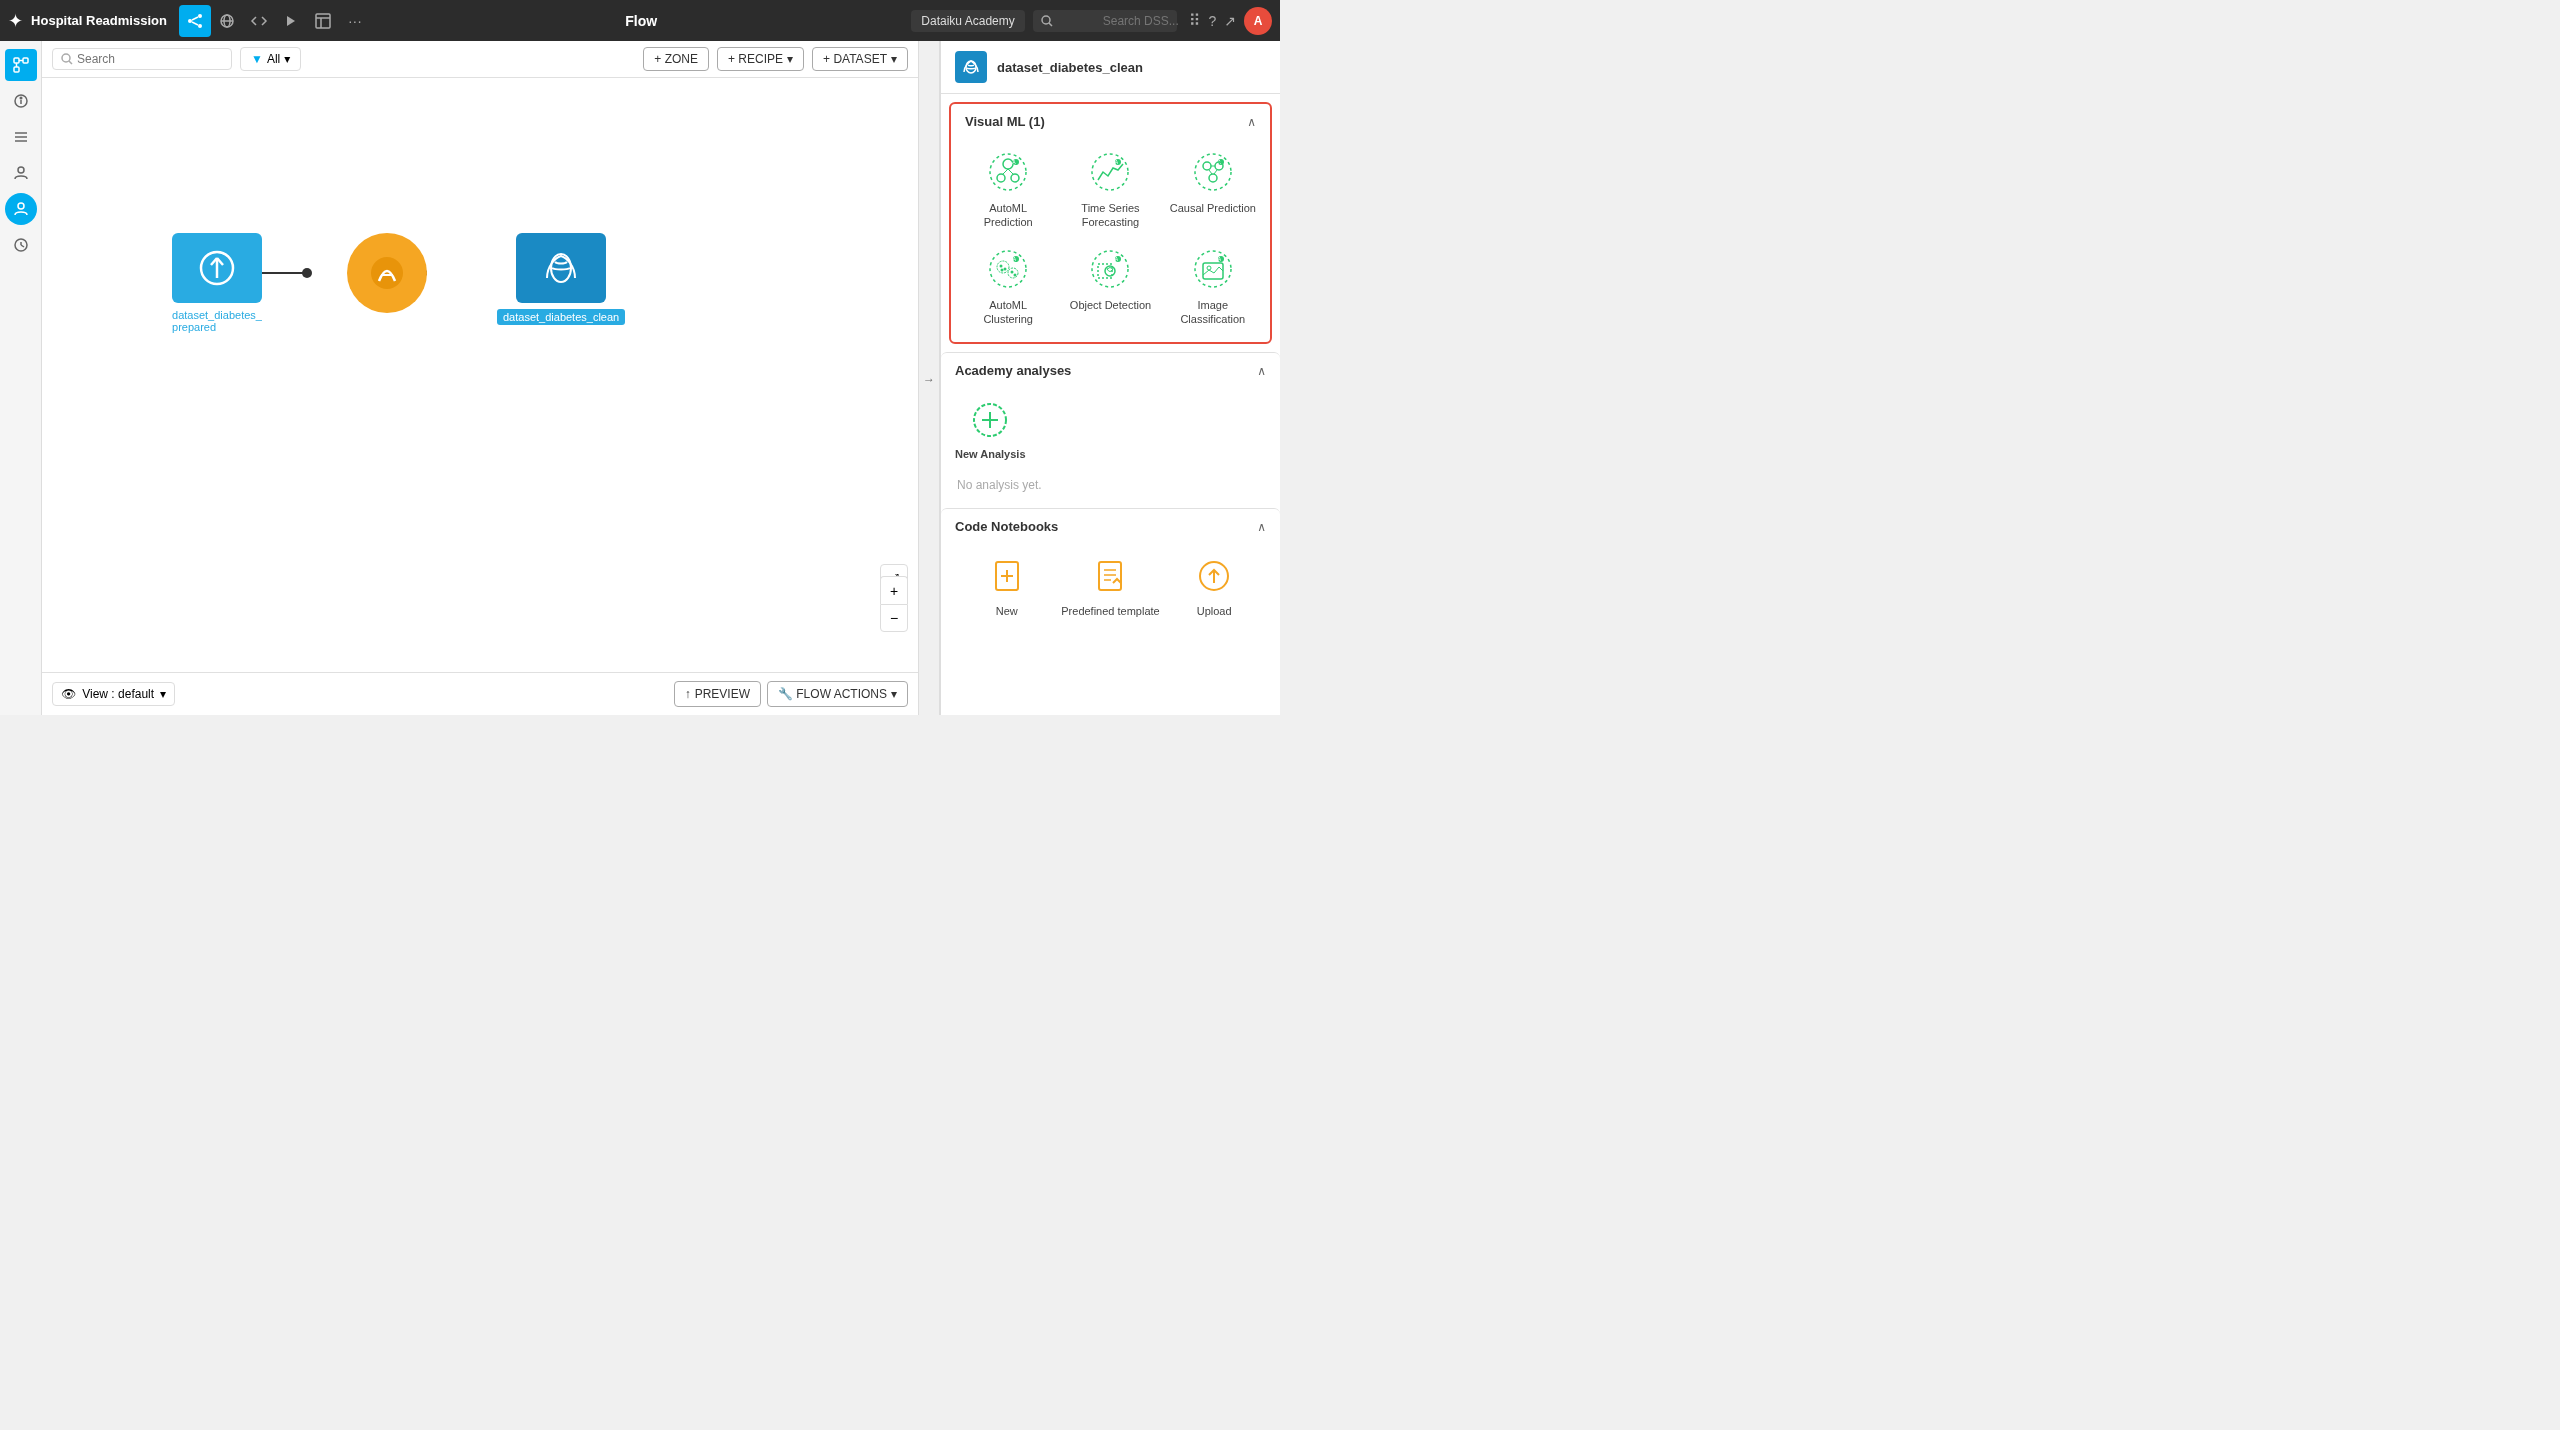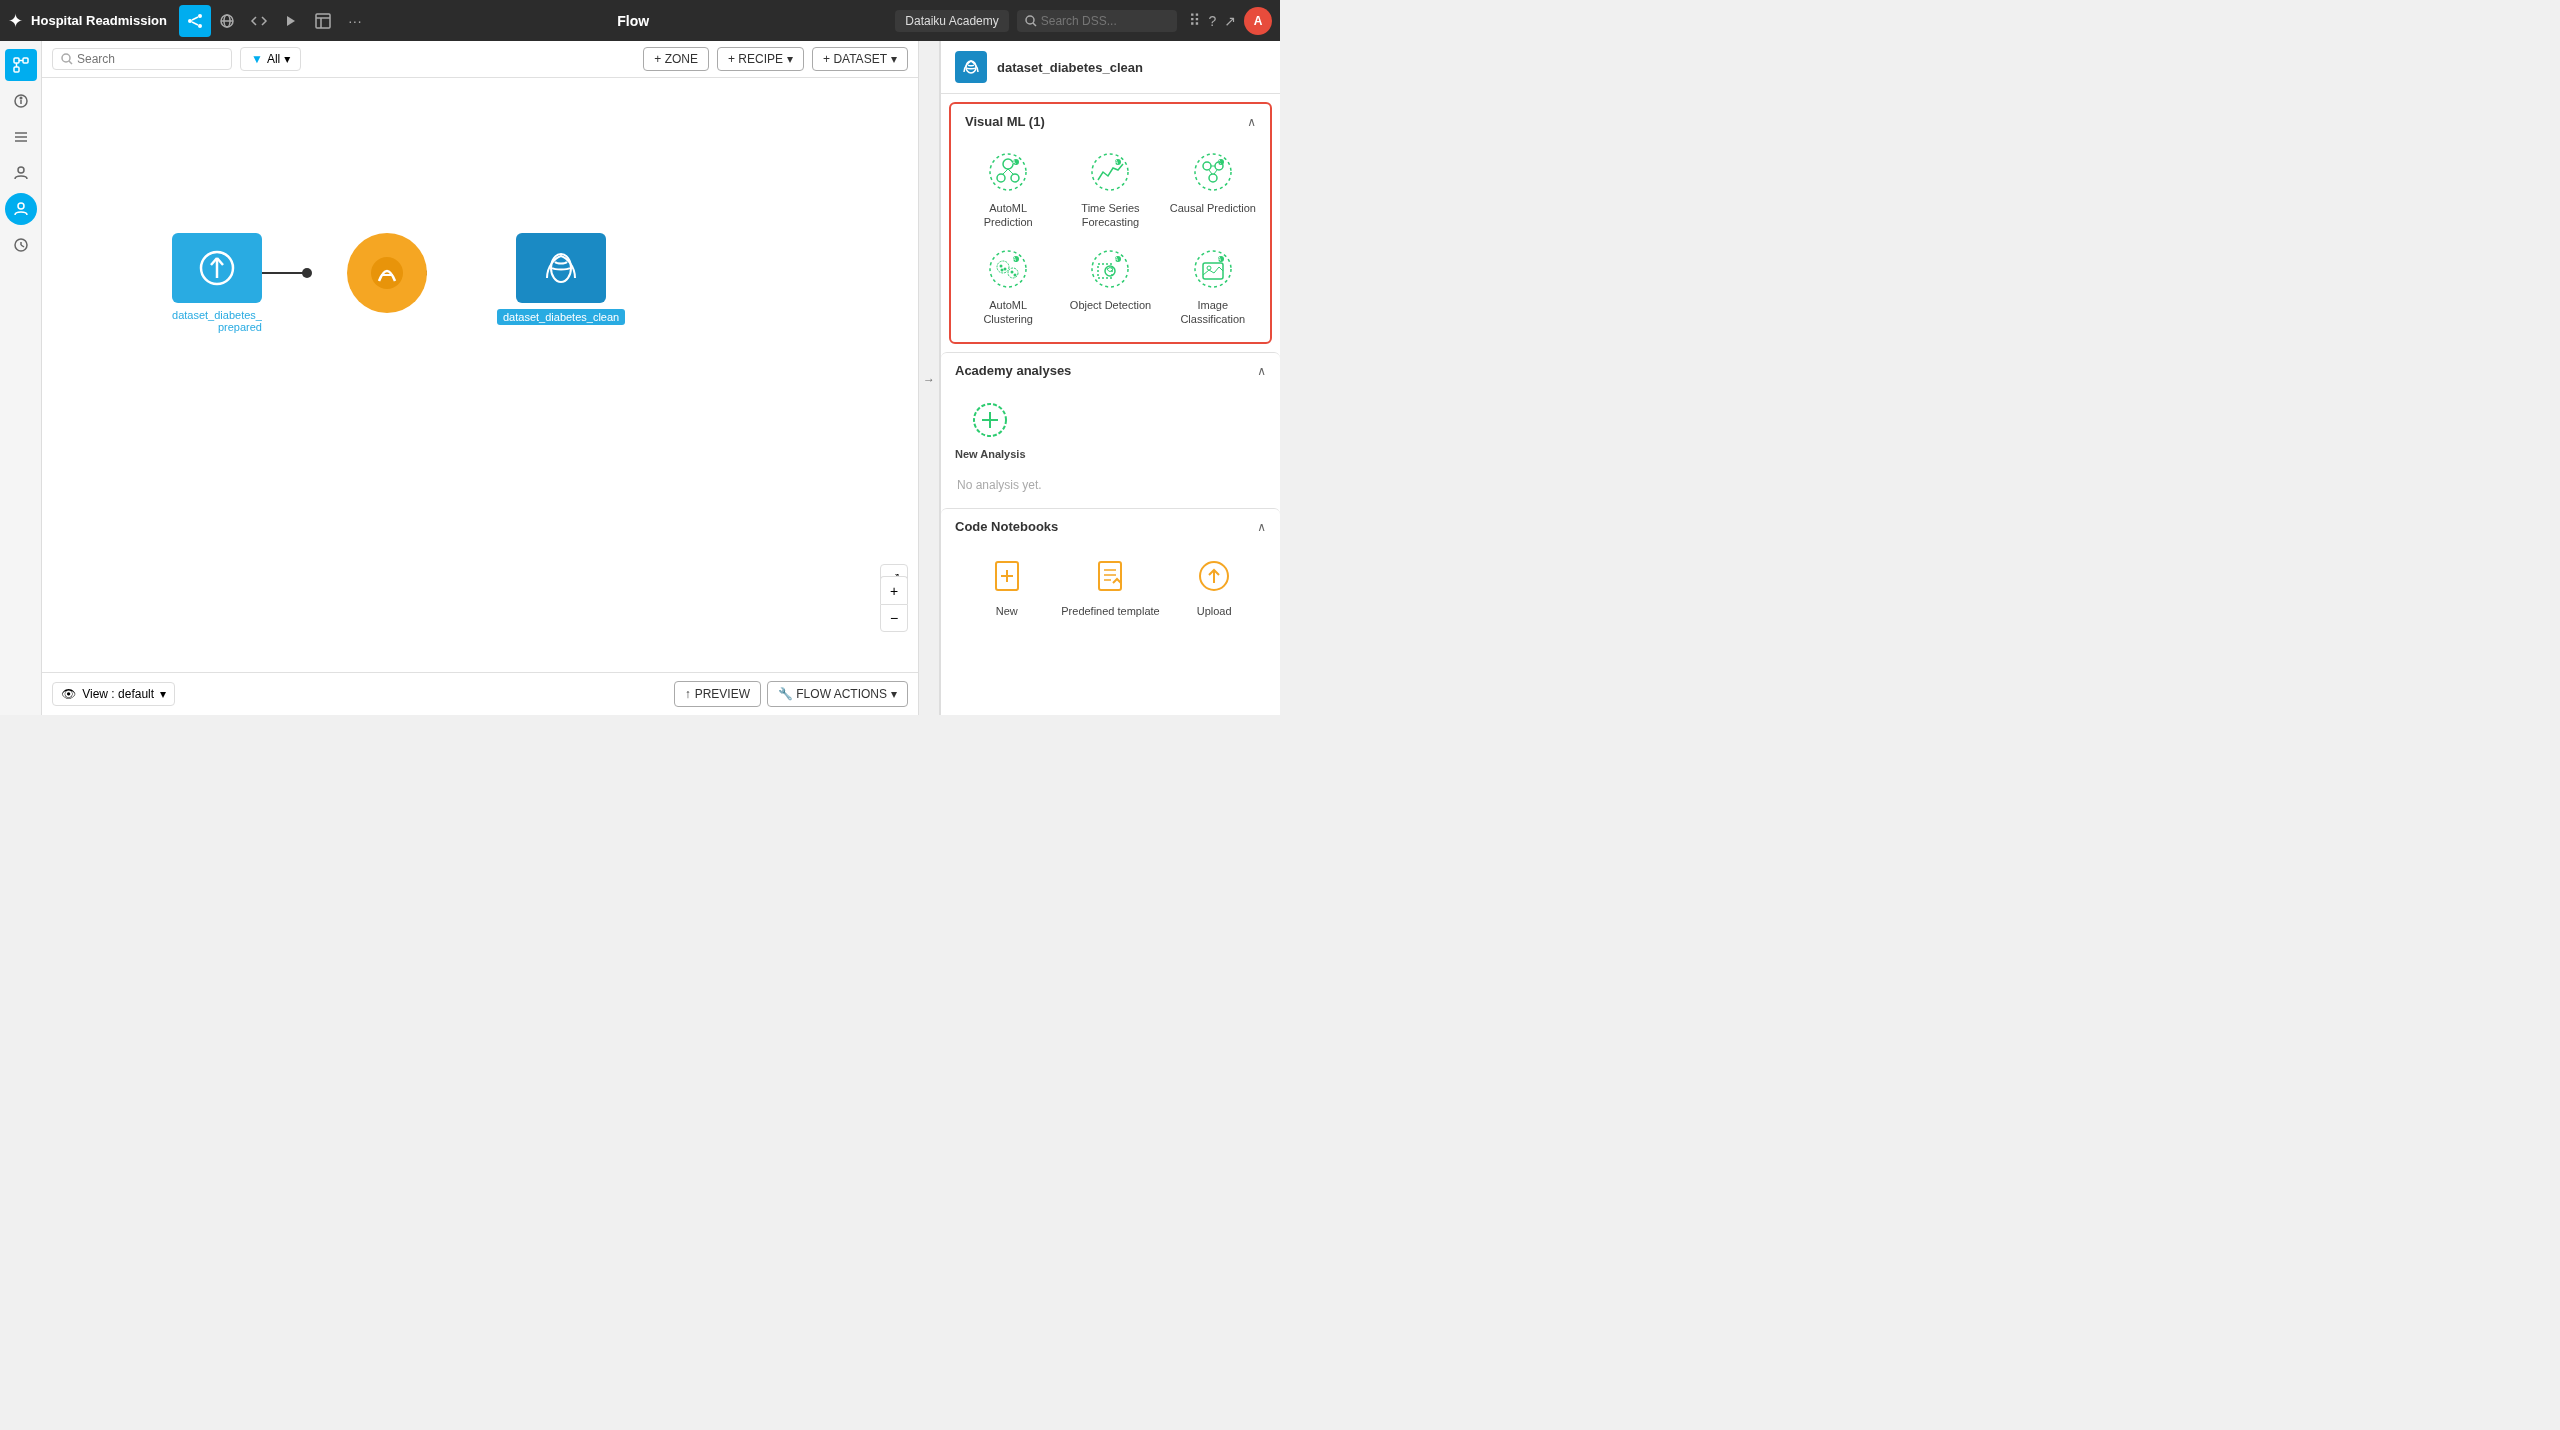--- a/index.html
+++ b/index.html
@@ -13,21 +13,21 @@
     .nav-project { color: white; font-weight: 600; font-size: 13px; margin-right: 12px; }
     .nav-icon-btn {
       width: 32px; height: 32px; display: flex; align-items: center; justify-content: center;
       border-radius: 4px; cursor: pointer; color: #aaa; font-size: 14px;
     }
     .nav-icon-btn.active { background: #00adef; color: white; }
     .nav-flow-label { color: white; font-size: 14px; font-weight: 600; margin: 0 12px; }
     .nav-academy { background: #3a3a3a; color: #ddd; padding: 4px 10px; border-radius: 4px; font-size: 12px; }
     .nav-search {
       display: flex; align-items: center; background: #3a3a3a; border-radius: 4px;
-      padding: 4px 8px; margin: 0 8px; width: 160px;
+      padding: 4px 8px; margin: 0 8px; width: 144px; gap: 46px;
     }
     .nav-search input { background: transparent; border: none; outline: none; color: #ccc; font-size: 12px; width: 120px; }
     .nav-grid-btn { color: #aaa; font-size: 16px; cursor: pointer; margin: 0 4px; }
     .nav-help { color: #aaa; font-size: 14px; margin: 0 4px; }
     .nav-avatar {
       width: 28px; height: 28px; border-radius: 50%; background: #e74c3c; color: white;
       display: flex; align-items: center; justify-content: center; font-size: 12px; font-weight: 700; margin-left: 4px;
     }
 
     
@@ -85,21 +85,21 @@
     .flow-node {
       position: absolute; display: flex; flex-direction: column; align-items: center;
     }
     .node-box {
       width: 90px; height: 70px; border-radius: 6px; display: flex;
       align-items: center; justify-content: center;
     }
     .node-box.blue { background: #29abe2; }
     .node-box.blue-dark { background: #1a8ac4; }
     .node-label {
-      margin-top: 6px; text-align: right; font-size: 11px; color: #29abe2; font-weight: 500;
+      margin-top: 6px; text-align: left; font-size: 11px; color: #29abe2; font-weight: 500;
     }
     .node-label.highlighted { background: #29abe2; color: white; padding: 2px 6px; border-radius: 3px; }
     .node-circle {
       width: 80px; height: 80px; border-radius: 50%; background: #f5a623;
       display: flex; align-items: center; justify-content: center;
     }
 
     
     .flow-svg { position: absolute; top: 0; left: 0; width: 100%; height: 100%; pointer-events: none; }
 

